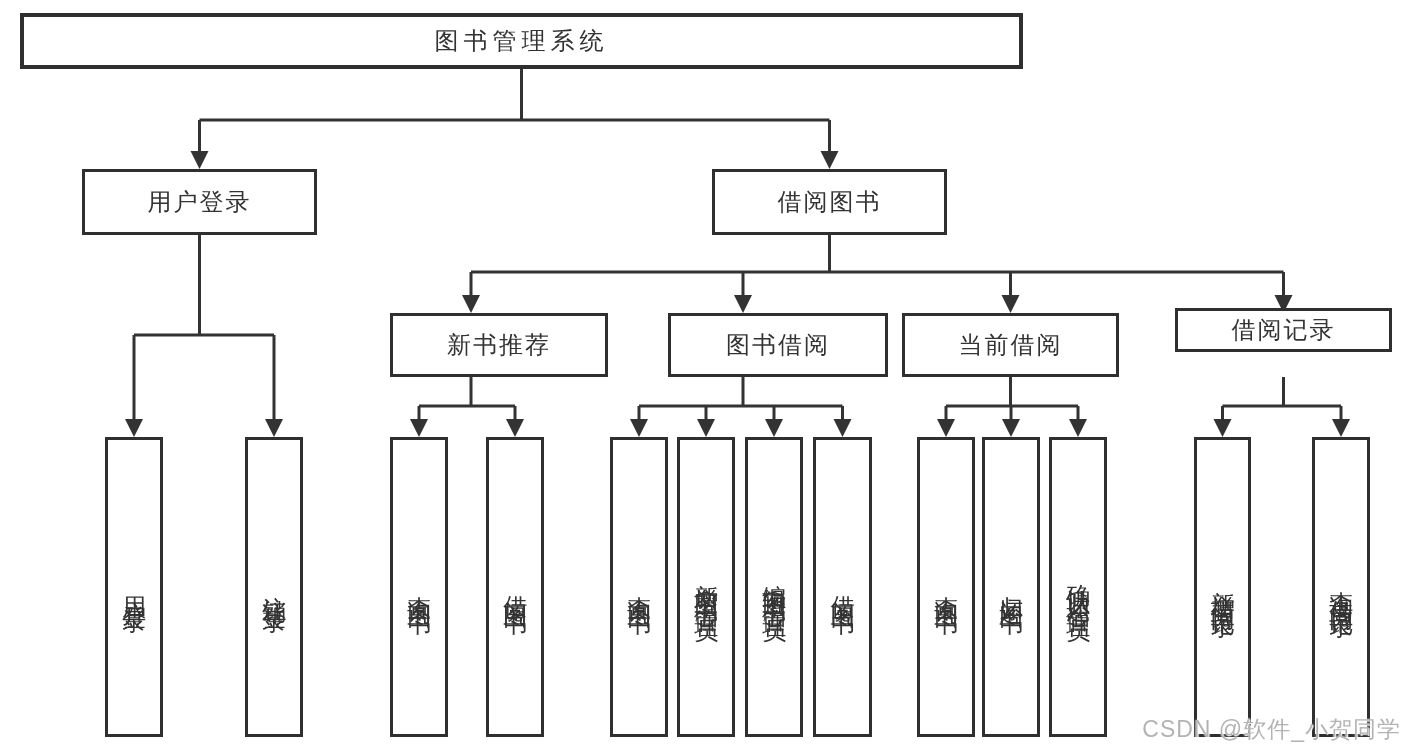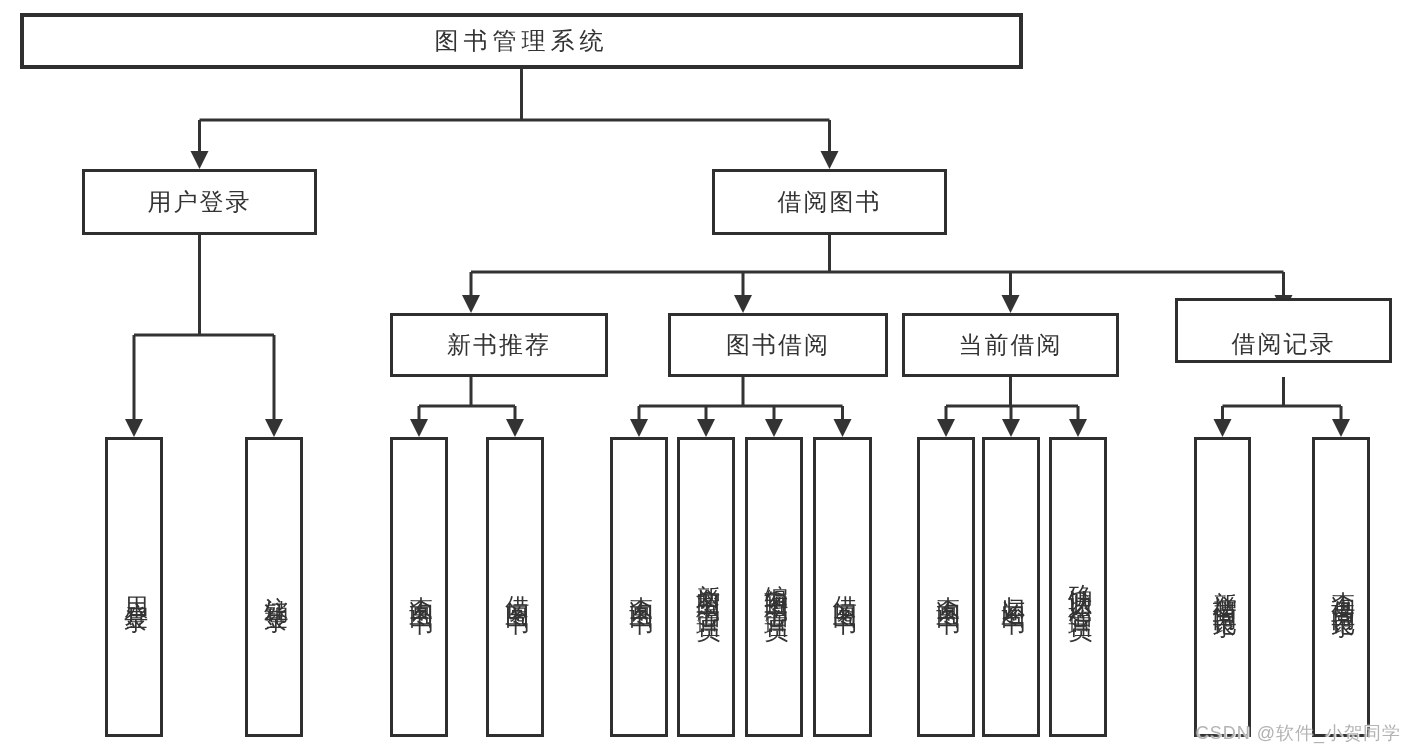--- a/index.html
+++ b/index.html
@@ -23,36 +23,36 @@
     background: #ffffff;
     border: 3px solid #2f2f2f;
     display: flex;
     align-items: center;
     justify-content: center;
     z-index: 2;
     color: #333333;
     font-size: 24px;
   }
   .node.root { border-width: 4px; }
-  .node .lbl { white-space: nowrap; font-family: Liberation Mono, monospace; }
+  .node .lbl { white-space: nowrap; }
   .node.h .lbl { letter-spacing: 2px; }
   .node.root .lbl { letter-spacing: 5px; }
   .node.v .lbl {
     writing-mode: vertical-rl;
     text-orientation: mixed;
     letter-spacing: 5px;
     line-height: 1.1;
     white-space: normal;
   }
   #watermark {
     position: absolute;
     right: 4px;
     bottom: 2px;
     z-index: 5;
-    font-size: 18px;
+    font-size: 23px;
     letter-spacing: 1px;
     color: #b3b3b3;
     text-shadow: 0 0 2px #ffffff, 1px 1px 1px #ffffff;
   }
 </style>
 </head>
 <body>
 
 <div id="stage">
 
@@ -114,21 +114,21 @@
 
   <div class="node h" style="left:362px; top:313px; width:218px; height:64px;margin-left:28px;">
     <span class="lbl">新书推荐</span>
   </div>
   <div class="node h" style="left:668px; top:313px; width:220px; height:64px;">
     <span class="lbl">图书借阅</span>
   </div>
   <div class="node h" style="left:902px; top:313px; width:217px; height:64px;">
     <span class="lbl">当前借阅</span>
   </div>
-  <div class="node h" style="left:1175px; top:298px; width:217px; height:65px;align-items:flex-end;">
+  <div class="node h" style="left:1175px; top:308px; width:217px; height:44px;">
     <span class="lbl">借阅记录</span>
   </div>
 
   <div class="node v" style="left:105px; top:437px; width:58px; height:300px;">
     <span class="lbl">用户登录</span>
   </div>
   <div class="node v" style="left:245px; top:437px; width:58px; height:300px;">
     <span class="lbl">注销登录</span>
   </div>
 

